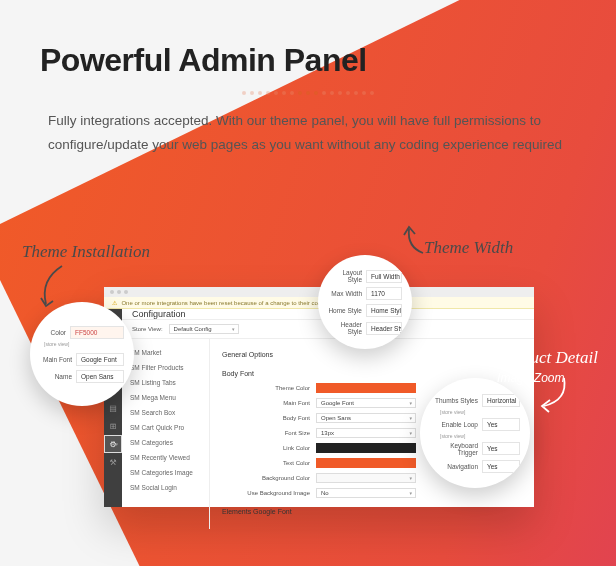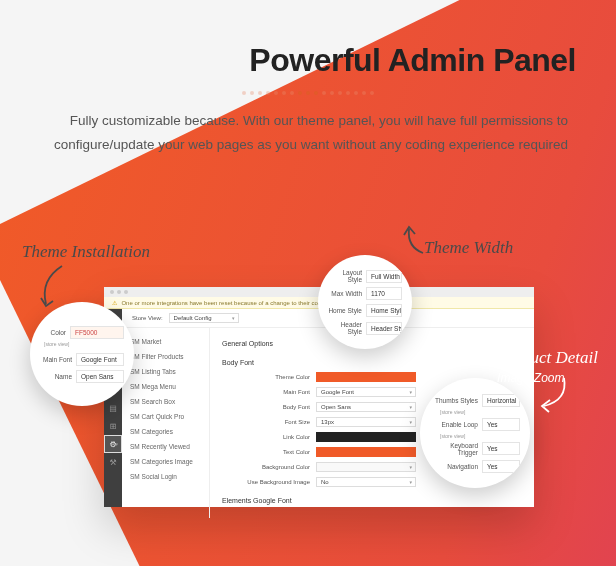--- a/index.html
+++ b/index.html
@@ -1,18 +1,18 @@
 <!DOCTYPE html>
 <html><head>
 <meta charset="utf-8">
 <style>
 * { box-sizing: border-box; margin: 0; padding: 0; }
 body { font-family: -apple-system, BlinkMacSystemFont, "Segoe UI", Arial, sans-serif; background: #f5f5f5; width: 616px; height: 566px; overflow: hidden; position: relative; }
 
-.hero { text-align: right; padding: 42px 40px 0; position: relative; z-index: 5; }
+.hero { text-align: left; padding: 42px 40px 0; position: relative; z-index: 5; }
 .hero h1 { font-size: 32px; font-weight: 800; color: #222; letter-spacing: -0.5px; }
 .dots { margin: 12px auto 14px; display: flex; justify-content: center; gap: 4px; }
 .dots span { width: 4px; height: 4px; border-radius: 50%; background: #e78b6e; opacity: 0.35; }
 .dots span:nth-child(8), .dots span:nth-child(9), .dots span:nth-child(10) { opacity: 1; background: #e35a2a; }
 .hero p { font-size: 13.5px; line-height: 1.75; color: #555; max-width: 520px; margin: 0 auto; }
 
 .diagonal { position: absolute; right: -180px; bottom: -180px; width: 700px; height: 700px; background: linear-gradient(135deg, #f05a28 0%, #e84c3d 55%, #d6356e 100%); transform: rotate(-26deg); z-index: 1; }
 
 .callout { position: absolute; font-family: "Segoe Script", "Comic Sans MS", cursive; font-size: 17px; color: #4a4a4a; z-index: 20; font-style: italic; }
 .callout.white { color: #fff; }
@@ -72,21 +72,21 @@
       <span></span>
       <span></span>
       <span></span>
       <span></span>
       <span></span>
       <span></span>
       <span></span>
       <span></span>
       <span></span>
   </div>
-  <p>Fully customizable because. With our theme panel, you will have full permissions to configure/update your web pages as you want without any coding experience required</p>
+  <p>Fully integrations accepted. With our theme panel, you will have full permissions to configure/update your web pages as you want without any coding experience required</p>
 </div>
 
 <div class="diagonal"></div>
 
 <div class="callout" style="left:22px; top:242px;">Theme Installation</div>
 <svg class="arrow" style="left:32px; top:262px;" width="40" height="50">
     <path d="M30 4 Q 8 18 14 42"></path>
     <path d="M9 36 L14 44 L21 39"></path>
   </svg>
 
@@ -119,20 +119,21 @@
       <div class="ic">$</div>
       <div class="ic">▣</div>
       <div class="ic">☺</div>
       <div class="ic">✉</div>
       <div class="ic">▤</div>
       <div class="ic">⊞</div>
       <div class="ic sel">⚙</div>
       <div class="ic">⚒</div>
     </div>
     <div class="panel-main">
+      <div class="panel-head">Configuration</div>
       <div style="padding:4px 10px; display:flex; align-items:center; gap:6px; border-bottom:1px solid #eee;">
         <span style="font-size:6px;">Store View:</span>
         <span class="sel" style="width:70px;">Default Config</span>
       </div>
       <div class="panel-cols">
         <div class="panel-nav">
           <div class="ni">SM Market</div>
           <div class="ni">SM Filter Products</div>
           <div class="ni">SM Listing Tabs</div>
           <div class="ni">SM Mega Menu</div>

